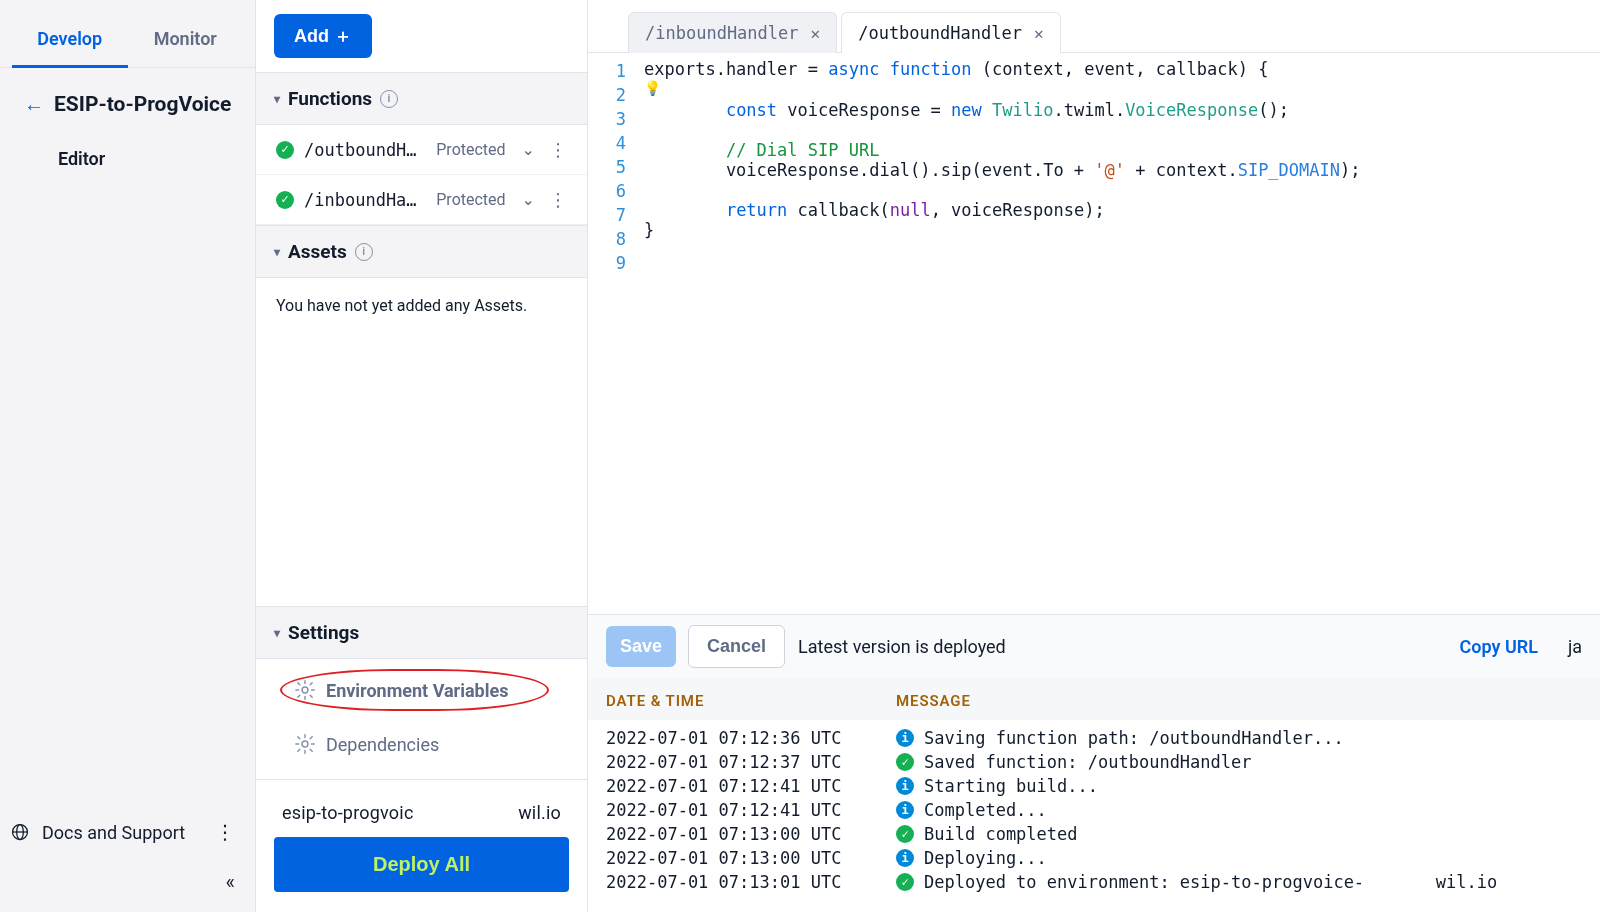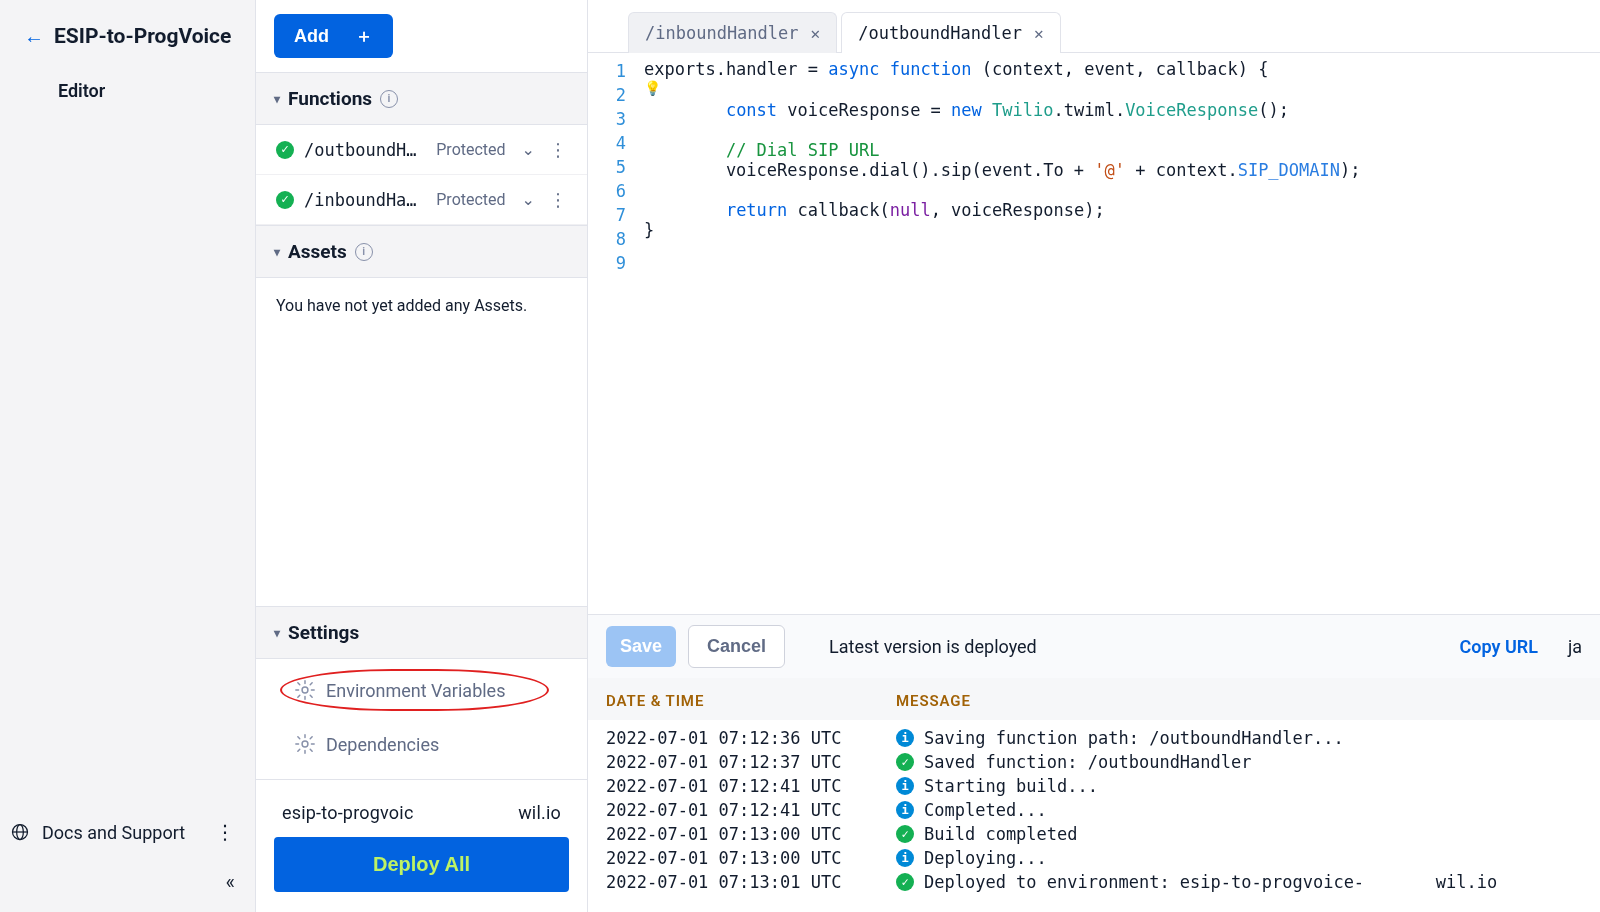--- a/index.html
+++ b/index.html
@@ -66,21 +66,21 @@
   width: 332px;
   border-right: 1px solid #e1e3ea;
   display:flex;
   flex-direction:column;
   background: #f9f9fa;
 }
 .add-row { padding: 14px 18px; background:#fff; }
 .add-btn {
   background:#0263e0; color:#fff; border:none; border-radius:6px;
   padding:10px 20px; font-size:18px; font-weight:600; cursor:pointer;
-  display:inline-flex; align-items:center; gap:26px;
+  display:inline-flex; align-items:center; gap:5px;
 }
 .section-header {
   display:flex; align-items:center; gap:8px;
   padding: 14px 18px; background:#f4f4f6; border-top:1px solid #e1e3ea; border-bottom:1px solid #e1e3ea;
   font-size:19px; font-weight:700; color:#121c2d;
 }
 .section-disclose { font-size:12px; color:#606b85; }
 .info-icon {
   width:18px; height:18px; border:1.5px solid #8891aa; border-radius:50%;
   display:inline-flex; align-items:center; justify-content:center;
@@ -99,20 +99,21 @@
 .fn-vis { color:#606b85; font-size:16px; margin-right:6px;}
 .fn-chev { color:#606b85; font-size:16px;}
 .fn-more { color:#606b85; font-size:18px; padding:0 4px;}
 .assets-empty { padding: 18px 20px; color:#121c2d; font-size:16px; background:#fff; flex:0 0 auto; }
 .mid-spacer { flex:1; background:#fff; }
 
 .settings-list { background:#fff; padding:4px 0 8px 0;}
 .settings-item { display:flex; align-items:center; gap:10px; padding: 16px 20px 16px 38px; color:#606b85; font-size:18px; cursor:pointer; }
 .settings-item.highlight {
   position:relative;
+  font-weight:bold;
 }
 .gear-svg { width:22px; height:22px; }
 .ellipse-ring {
   position:absolute; left:24px; right:38px; top:6px; bottom:6px;
   border:2.5px solid #e02020; border-radius:50%/60%;
   pointer-events:none;
 }
 .deploy-block {
   border-top:1px solid #e1e3ea;
   padding: 12px 18px 20px;
@@ -168,21 +169,21 @@
   padding: 10px 18px; border-top:1px solid #e1e3ea; background:#f9fafc;
 }
 .btn-save {
   background:#9cc4f4; color:#fff; border:none; border-radius:6px;
   padding:10px 14px; font-size:18px; font-weight:700;
 }
 .btn-cancel {
   background:#fff; color:#606b85; border:1px solid #cfd2dc; border-radius:6px;
   padding:10px 18px; font-size:18px; font-weight:600;
 }
-.deploy-status { margin-left:32px; font-size:18px; color:#121c2d; }
+.deploy-status { margin-left:1px; font-size:18px; color:#121c2d; }
 .copy-url { margin-left:auto; color:#0263e0; font-size:18px; font-weight:600; cursor:pointer; }
 .lang-frag { margin-left:18px; color:#121c2d; font-size:18px; }
 
 .log-header {
   display:flex; padding: 14px 18px 10px; background:#f6f7f9;
   font-size:15px; letter-spacing:.06em; color:#a16207; font-weight:600;
 }
 .log-header .col-dt { width:290px; }
 .log-header .col-msg { flex:1; }
 .log-list { padding: 6px 18px 18px; background:#fff; overflow:auto; }
@@ -200,20 +201,24 @@
 .ic.info { background:#0089d6; }
 .ic.ok { background:#14b053; }
 .log-row .msg { flex:1; white-space:pre; }
 </style>
 </head>
 <body>
 
 <div class="app">
 
   <aside class="sidebar-left">
+    <div class="tabs">
+      <div class="tab active">Develop</div>
+      <div class="tab">Monitor</div>
+    </div>
     <div class="service-row">
       <span class="back-arrow">←</span>
       <span class="service-name">ESIP-to-ProgVoice</span>
     </div>
     <div class="nav-items">
       <div class="nav-item">Editor</div>
     </div>
     <div class="docs-support">
       <svg class="docs-icon" viewBox="0 0 24 24">
           <circle cx="12" cy="12" r="9" fill="none" stroke="#121c2d" stroke-width="1.5"></circle>

